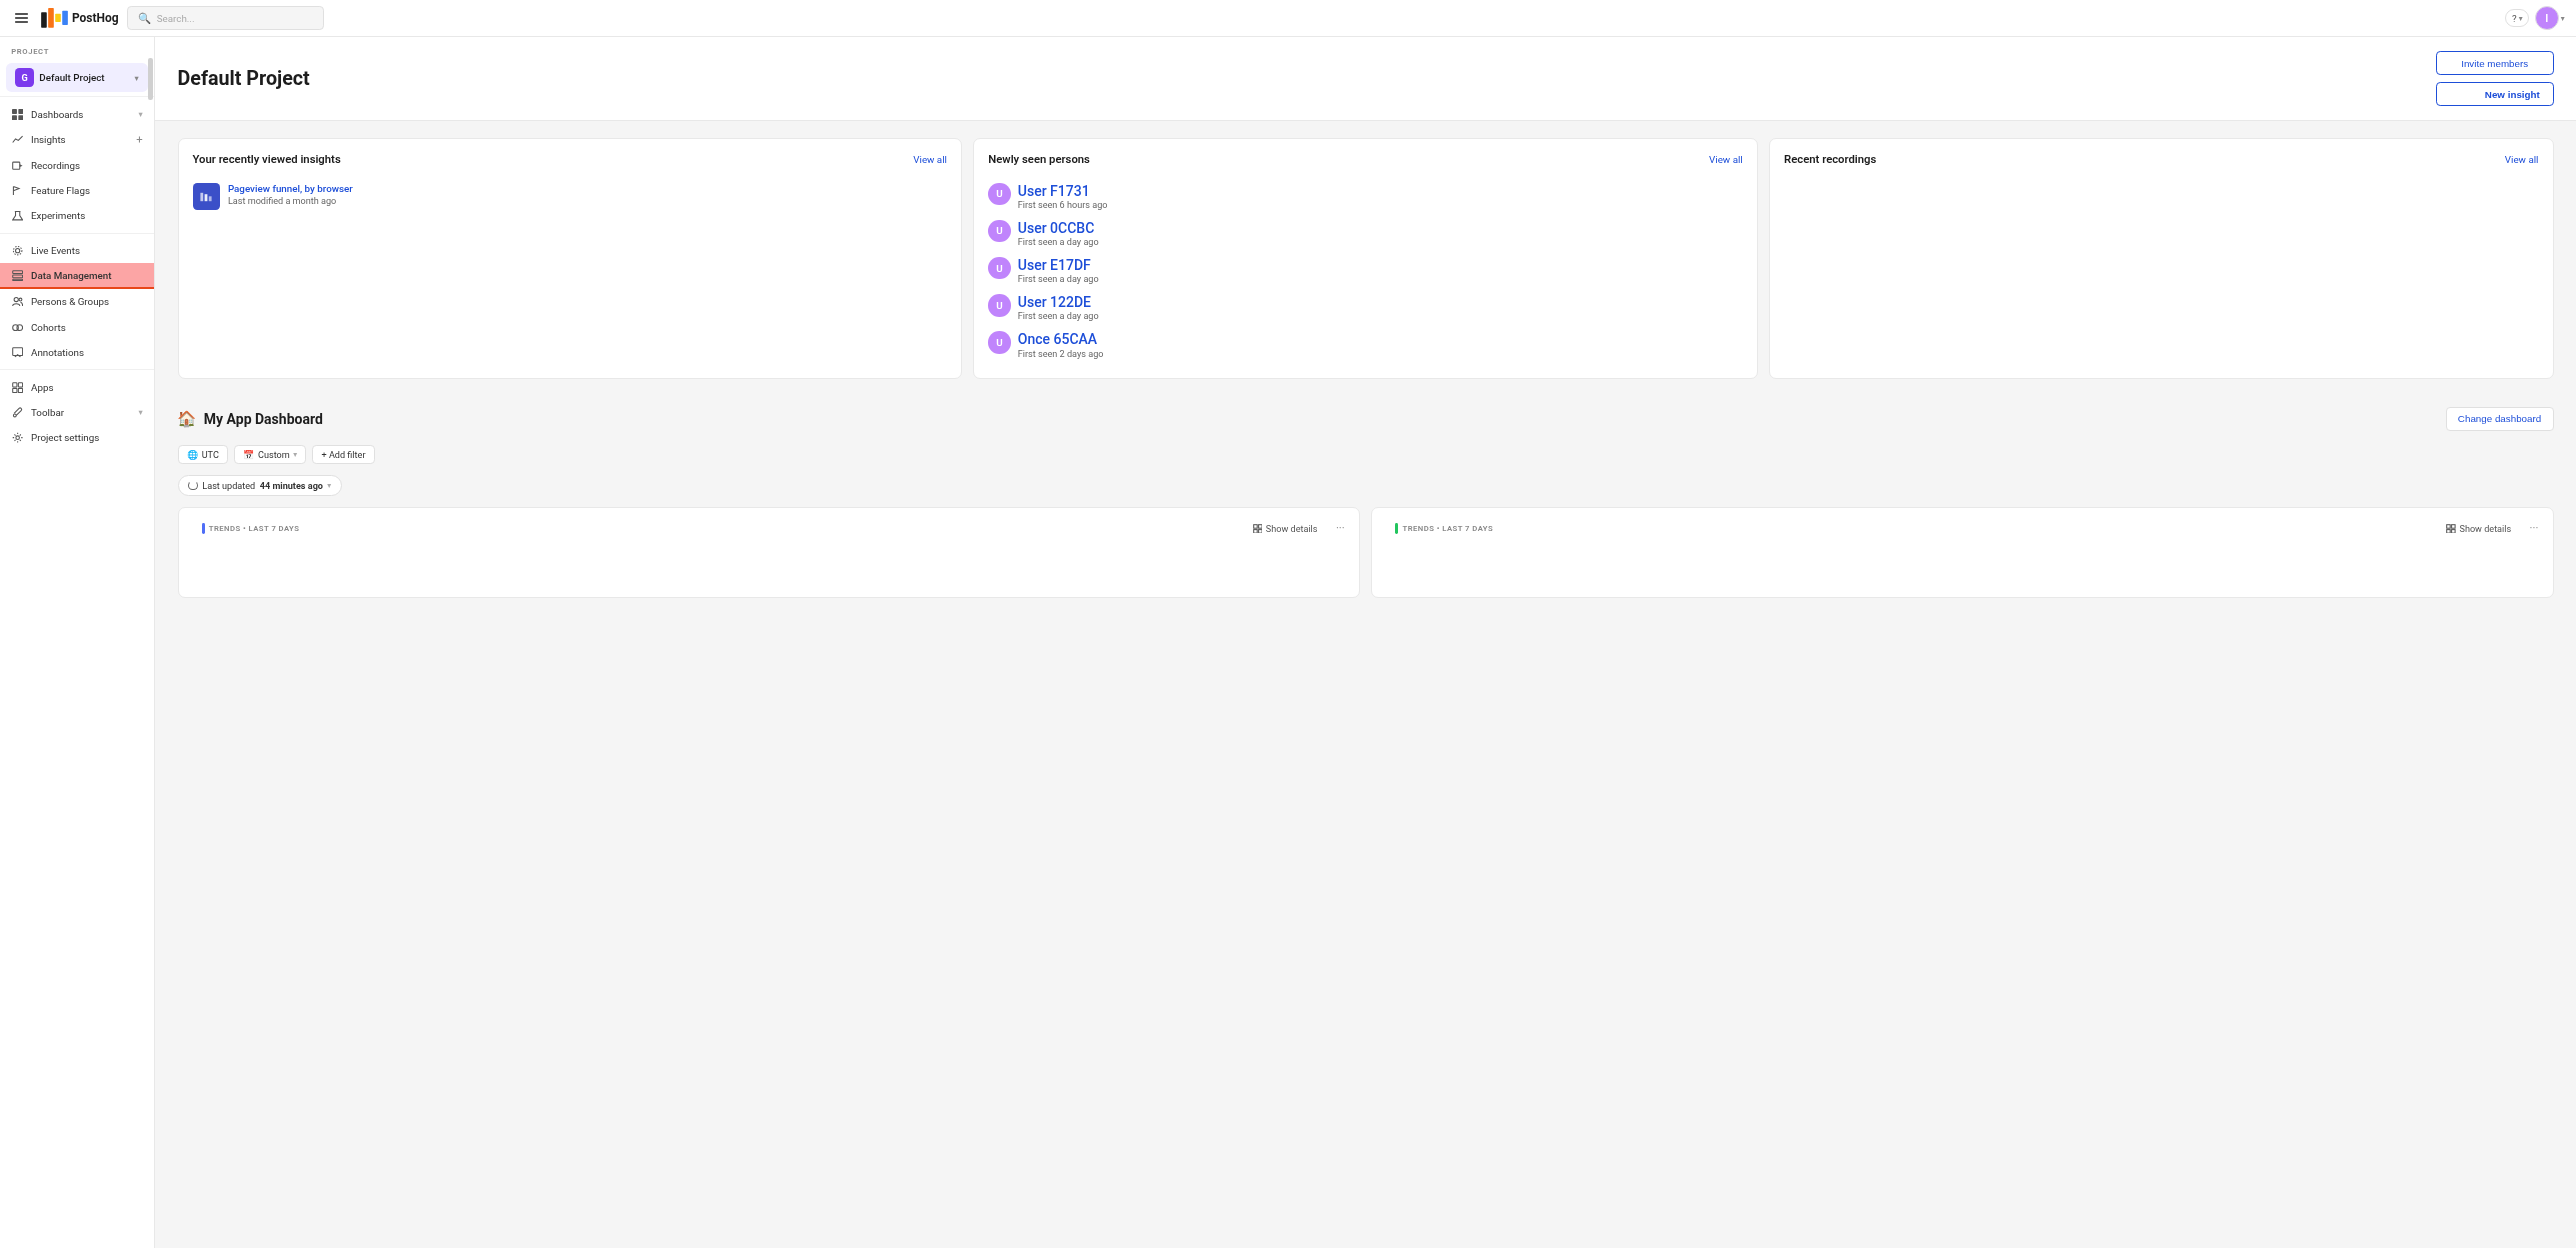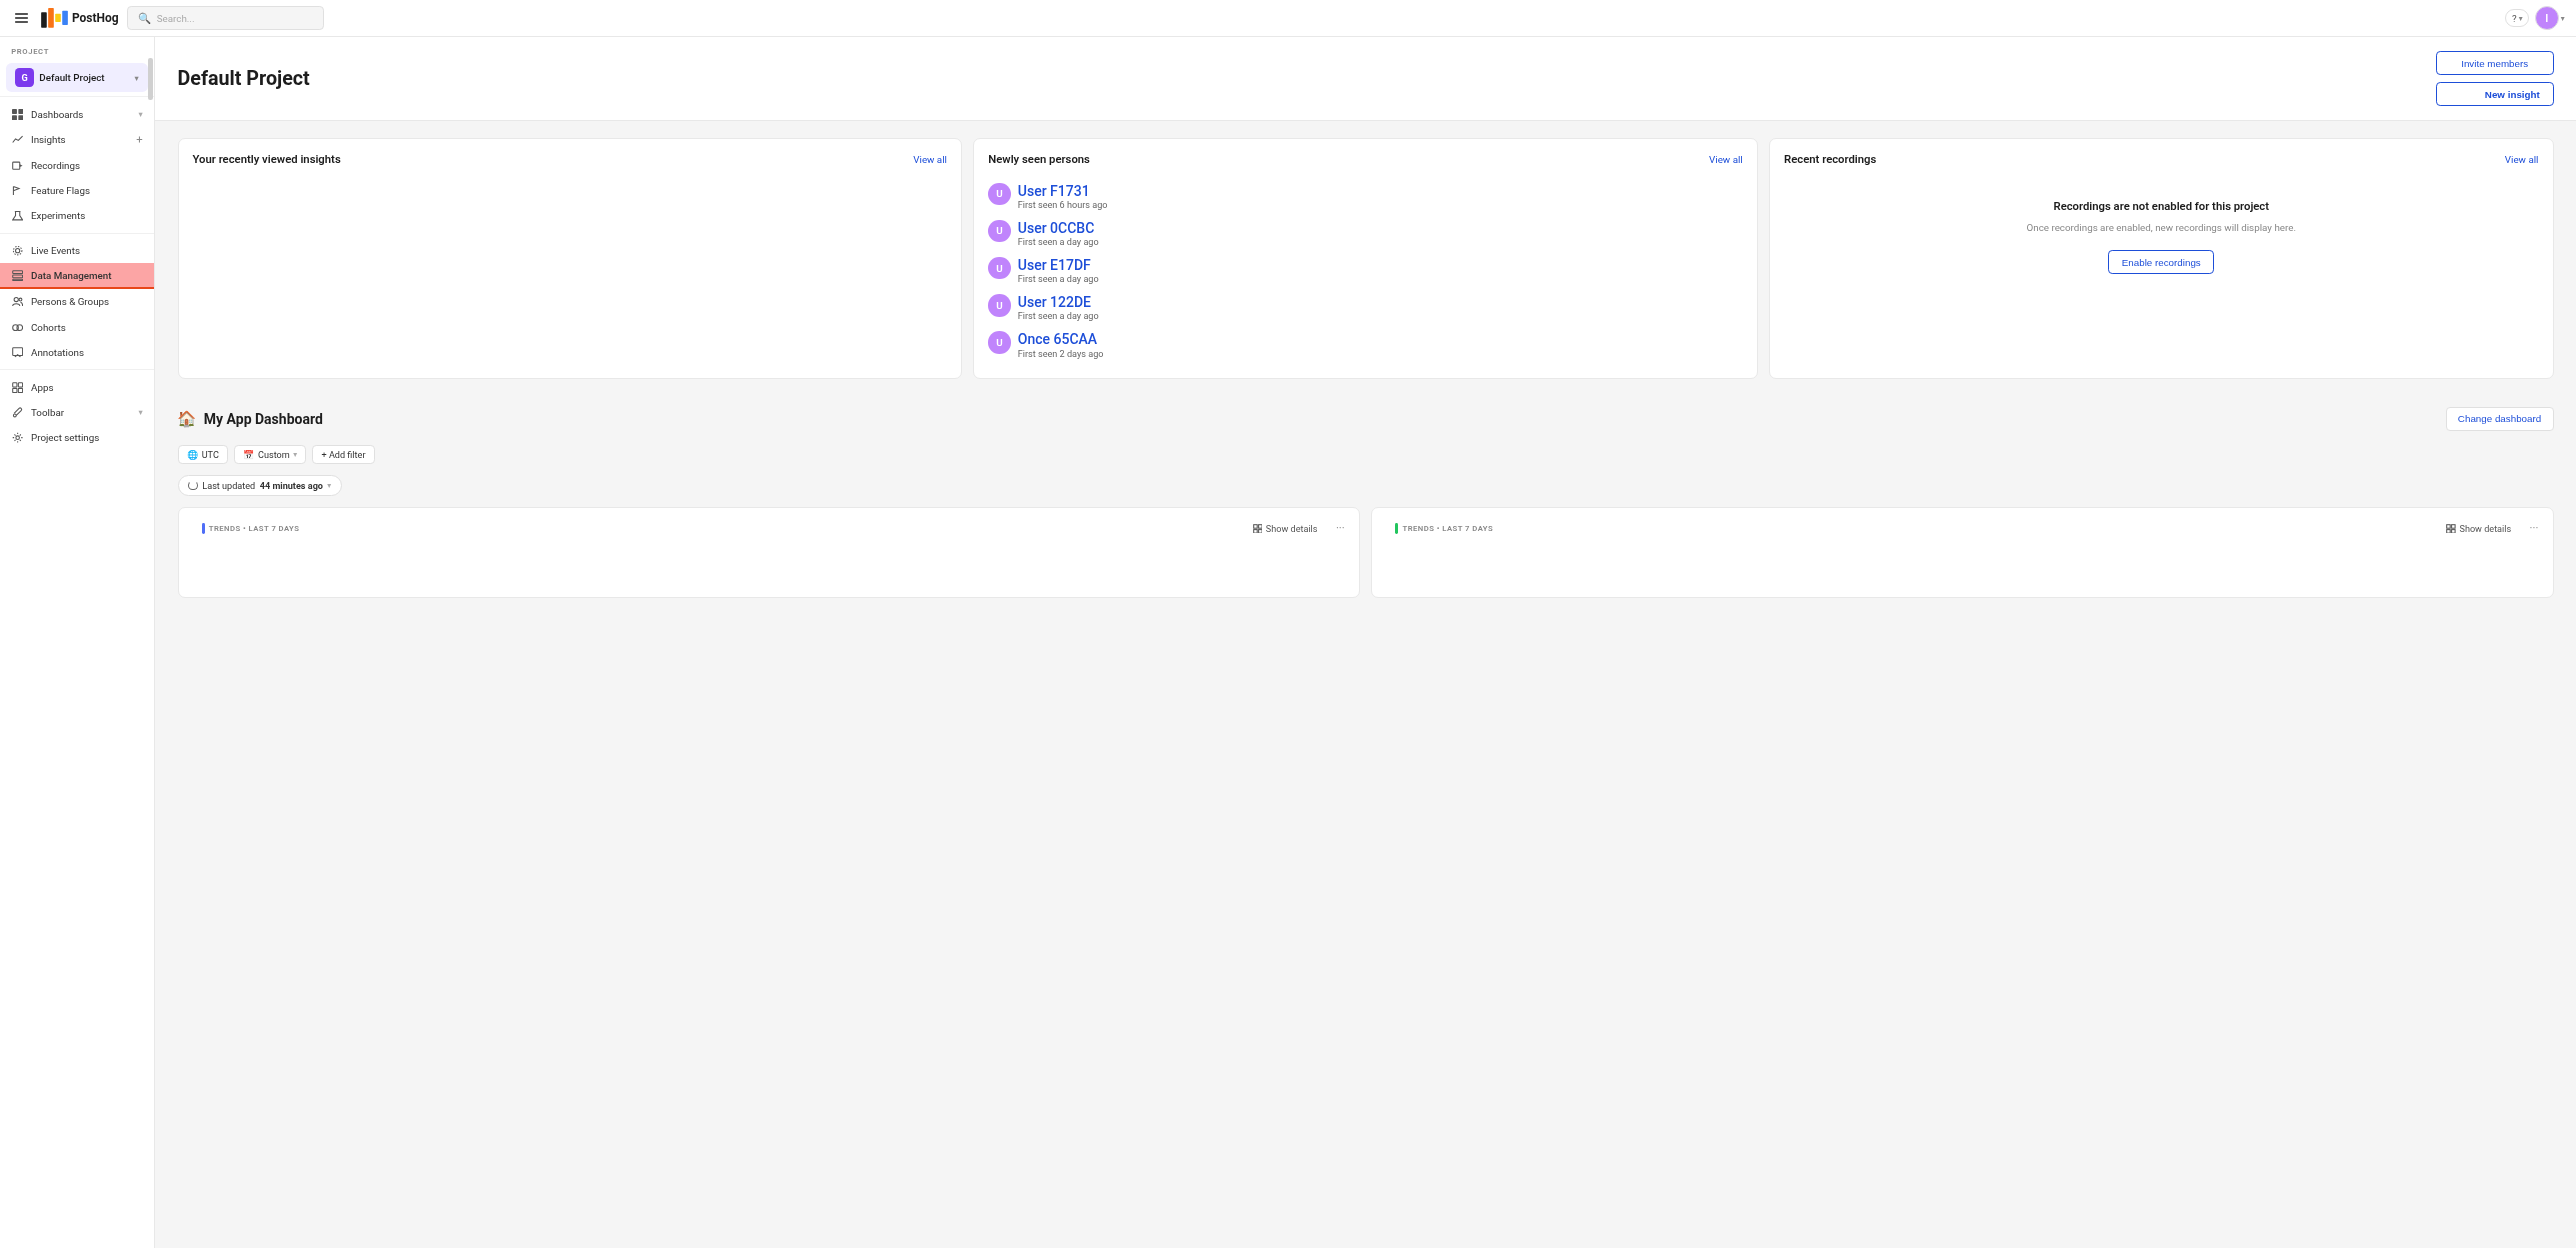--- a/index.html
+++ b/index.html
@@ -337,20 +337,33 @@
       </div>
     </div>
 
     <div class="cards-section">
 
       <div class="card">
         <div class="card-header">
           <span class="card-title">Your recently viewed insights</span>
           <a class="card-view-all">View all</a>
         </div>
+        <div class="insight-item">
+          <div class="insight-icon">
+            <svg width="14" height="14" viewBox="0 0 20 20" fill="none">
+              <rect x="2" y="4" width="4" height="12" fill="rgba(255,255,255,0.7)"></rect>
+              <rect x="8" y="6" width="4" height="10" fill="rgba(255,255,255,0.9)"></rect>
+              <rect x="14" y="9" width="4" height="7" fill="rgba(255,255,255,0.6)"></rect>
+            </svg>
+          </div>
+          <div>
+            <div class="insight-name">Pageview funnel, by browser</div>
+            <div class="insight-meta">Last modified a month ago</div>
+          </div>
+        </div>
       </div>
 
       <div class="card">
         <div class="card-header">
           <span class="card-title">Newly seen persons</span>
           <a class="card-view-all">View all</a>
         </div>
         <div>
           <div class="person-item">
             <div class="person-avatar">U</div>
@@ -387,25 +400,20 @@
               <div class="person-meta">First seen 2 days ago</div>
             </div>
           </div>
         </div>
       </div>
 
       <div class="card">
         <div class="card-header">
           <span class="card-title">Recent recordings</span>
           <a class="card-view-all">View all</a>
-        </div>
-        <div class="recordings-empty">
-          <div class="recordings-empty-title">Recordings are not enabled for this project</div>
-          <div class="recordings-empty-desc">Once recordings are enabled, new recordings will display here.</div>
-          <button class="btn-enable">Enable recordings</button>
         </div>
       </div>
 
     </div>
 
     <div class="dashboard-section">
       <div class="dashboard-header">
         <div class="dashboard-title">
           <span class="dashboard-title-icon">🏠</span>
           <span>My App Dashboard</span>

